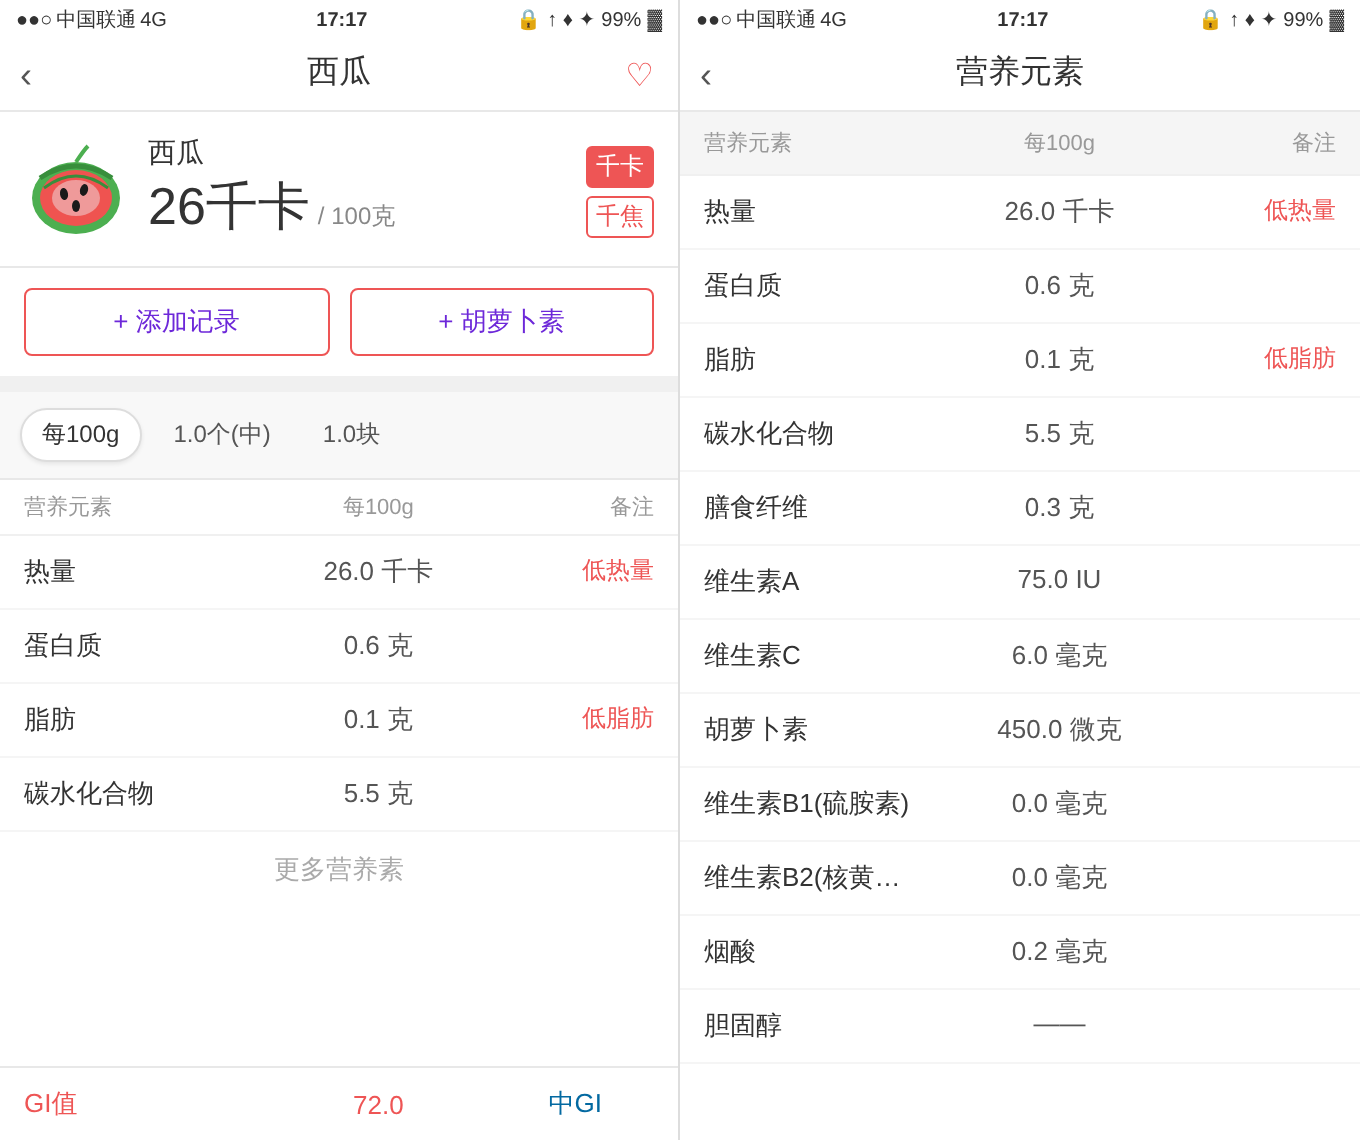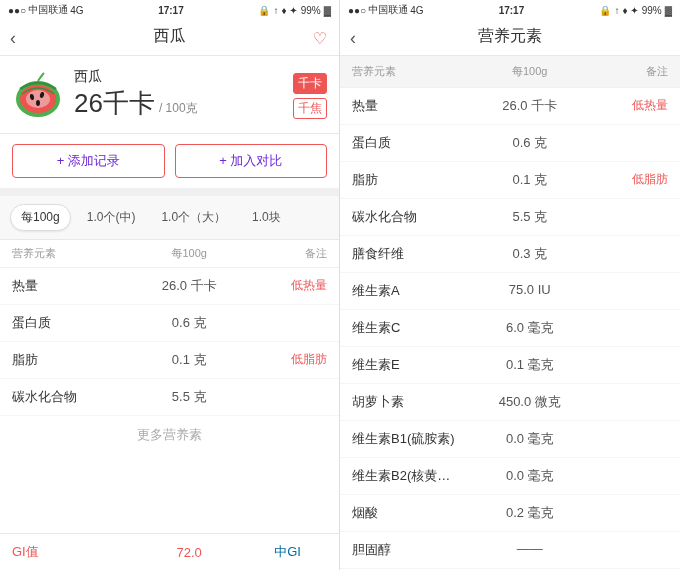--- a/index.html
+++ b/index.html
@@ -252,27 +252,26 @@
       </div>
     </div>
     <div class="food-units" style="flex-direction:column;gap:4px;align-items:flex-end;">
       <span class="unit-btn unit-active">千卡</span>
       <span class="unit-btn">千焦</span>
     </div>
   </div>
 
   <div class="action-btns">
     <button class="action-btn">+ 添加记录</button>
-    <button class="action-btn">+ 加入对比</button>
+    <button class="action-btn">+ 胡萝卜素</button>
   </div>
 
   <div class="serving-tabs">
     <div class="serving-tab active">每100g</div>
     <div class="serving-tab">1.0个(中)</div>
-    <div class="serving-tab">1.0个（大）</div>
     <div class="serving-tab">1.0块</div>
   </div>
 
   <div class="nutrition-table">
     <div class="nutrition-header">
       <span class="col1">营养元素</span>
       <span class="col2">每100g</span>
       <span class="col3">备注</span>
     </div>
 
@@ -363,25 +362,20 @@
       <span class="col1">维生素A</span>
       <span class="col2">75.0 IU</span>
       <span class="col3"></span>
     </div>
     <div class="nutrition-row">
       <span class="col1">维生素C</span>
       <span class="col2">6.0 毫克</span>
       <span class="col3"></span>
     </div>
     <div class="nutrition-row">
-      <span class="col1">维生素E</span>
-      <span class="col2">0.1 毫克</span>
-      <span class="col3"></span>
-    </div>
-    <div class="nutrition-row">
       <span class="col1">胡萝卜素</span>
       <span class="col2">450.0 微克</span>
       <span class="col3"></span>
     </div>
     <div class="nutrition-row">
       <span class="col1">维生素B1(硫胺素)</span>
       <span class="col2">0.0 毫克</span>
       <span class="col3"></span>
     </div>
     <div class="nutrition-row">

